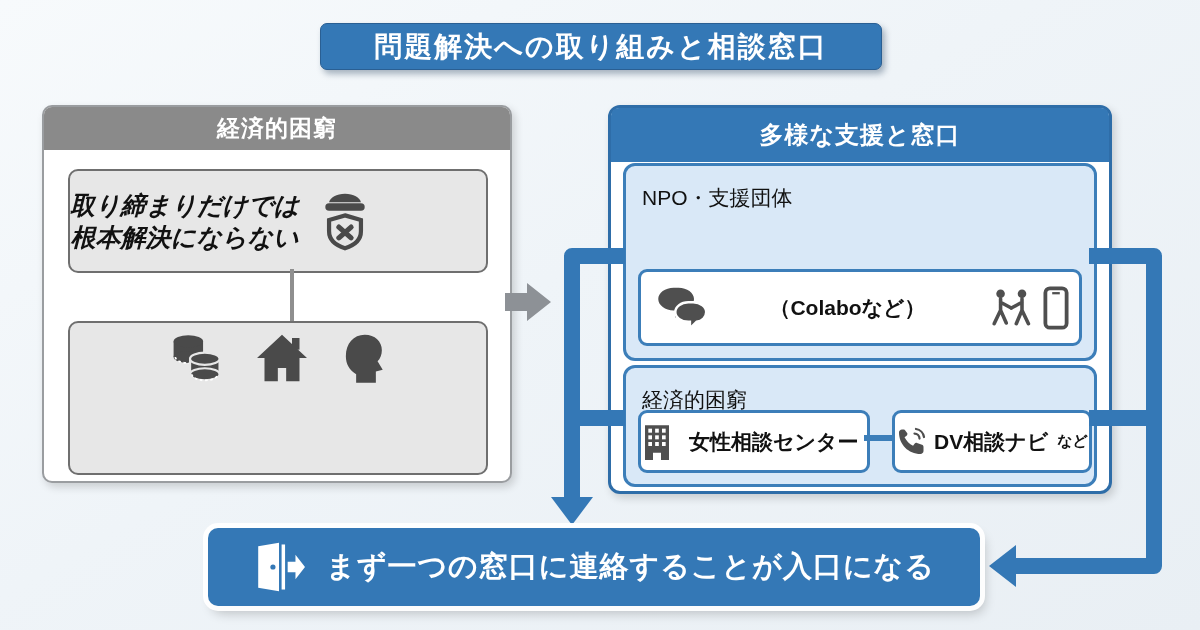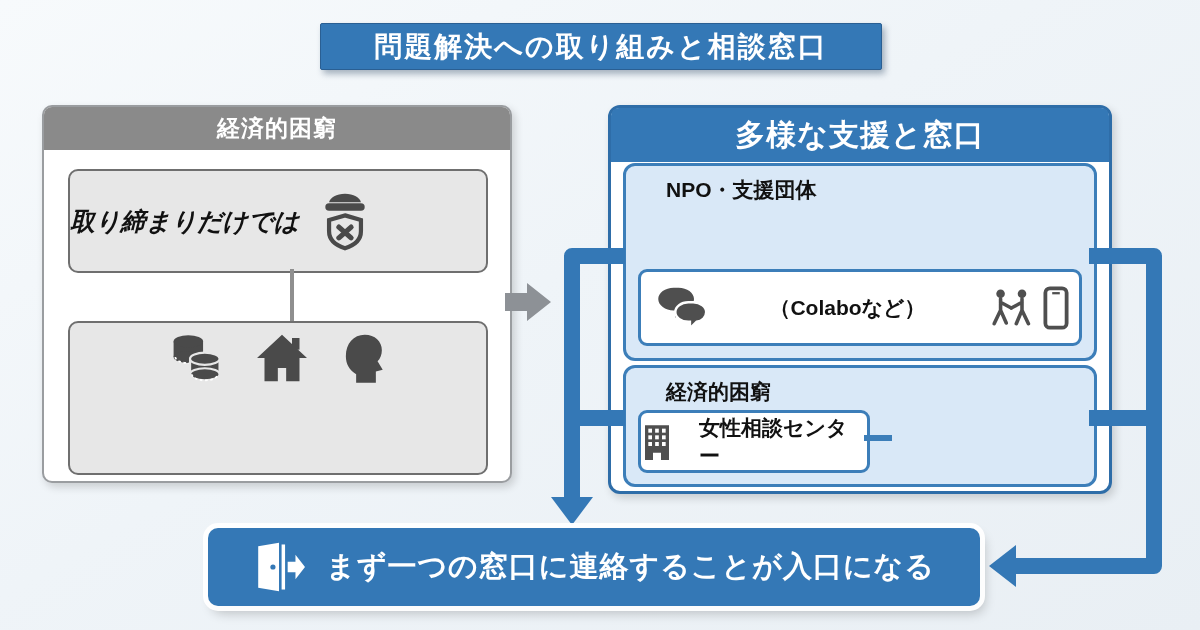--- a/index.html
+++ b/index.html
@@ -6,21 +6,21 @@
   .canvas{
     position:relative;width:1200px;height:630px;overflow:hidden;
     background:linear-gradient(150deg,#f7fafc 0%,#eff4f8 45%,#e9eff4 100%);
     font-family:"Liberation Sans","DejaVu Sans",sans-serif;
     color:#111;
   }
   .abs{position:absolute;}
   
   .title-banner{
     left:320px;top:23px;width:560px;height:45px;
-    background:#3478b6;border:1px solid #2a5f93;border-radius:2px;
+    background:#3478b6;border:1px solid #2a5f93;border-radius:7px;
     box-shadow:3px 4px 6px rgba(20,50,80,.35);
     display:flex;align-items:center;justify-content:center;
     color:#fff;font-size:28px;font-weight:800;letter-spacing:2px;
     z-index:3;
   }
   
   .left-panel{
     left:42px;top:105px;width:466px;height:374px;
     background:#fff;border:2px solid #9a9da0;border-radius:10px;
     box-shadow:3px 4px 8px rgba(0,0,0,.16);z-index:1;
@@ -43,38 +43,38 @@
   .gicon{color:#4a4a4a;display:inline-flex;}
   
   .right-panel{
     left:608px;top:105px;width:498px;height:383px;
     background:#fff;border:3px solid #2e6da8;border-radius:12px;
     box-shadow:3px 4px 8px rgba(0,0,0,.16);z-index:1;
   }
   .right-header{
     left:0;top:0;width:100%;height:54px;background:#3478b6;
     border-radius:8px 8px 0 0;display:flex;align-items:center;justify-content:center;
-    color:#fff;font-size:30px;font-weight:800;letter-spacing:1px;
+    color:#fff;font-size:24px;font-weight:800;letter-spacing:1px;
   }
   .blue-section{
     background:#d9e8f7;border:3px solid #3c7eb9;border-radius:12px;
   }
   .npo-section{left:12px;top:55px;width:468px;height:192px;}
   .pub-section{left:12px;top:257px;width:468px;height:116px;}
-  .section-label{left:16px;top:10px;font-size:21px;font-weight:700;margin-left:24px;}
+  .section-label{left:16px;top:18px;font-size:21px;font-weight:400;}
   .white-item{
     background:#fff;border:3px solid #3c7eb9;border-radius:9px;
     display:flex;align-items:center;
   }
   .npo-item1{left:12px;top:41px;width:444px;height:51px;gap:12px;padding-left:16px;box-sizing:border-box;}
   .npo-item1 .txt{font-size:22px;font-weight:800;}
   .npo-item2{left:12px;top:103px;width:444px;height:77px;padding:0 10px 0 14px;box-sizing:border-box;}
   .npo-item2 .mid{flex:1;text-align:center;font-size:21px;font-weight:800;line-height:1.4;}
   .right-icons{display:flex;align-items:center;gap:7px;}
-  .pub-item1{left:12px;top:42px;width:226px;height:57px;gap:26px;justify-content:flex-start;}
+  .pub-item1{left:12px;top:42px;width:226px;height:57px;gap:16px;justify-content:flex-start;}
   .pub-item1 .txt{font-size:21px;font-weight:800;}
   .pub-conn{left:238px;top:67px;width:28px;height:6px;background:#3c7eb9;}
   .pub-item2{left:266px;top:42px;width:194px;height:57px;gap:8px;justify-content:center;}
   .pub-item2 .txt{font-size:21px;font-weight:800;}
   .pub-item2 .suffix{font-size:15px;font-weight:800;margin-left:1px;}
   .bicon{color:#4f4f4f;display:inline-flex;}
   
   .bottom-banner{
     left:208px;top:528px;width:772px;height:78px;
     background:#3478b6;border-radius:10px;
@@ -105,20 +105,21 @@
   </svg>
 
   <div class="abs title-banner">問題解決への取り組みと相談窓口</div>
 
   <div class="abs left-panel">
     <div class="abs left-header">経済的困窮</div>
 
     <div class="abs gray-box lbox1">
       <div class="txt">
         <span>取り締まりだけでは</span><br>
+        <span>根本解決にならない</span>
       </div>
       <span class="gicon">
         <svg width="60" height="60" viewBox="0 0 64 64" fill="currentColor">
           <path d="M32 3c-9 0-16 4-17 9h34c-1-5-8-9-17-9z"></path>
           <rect x="11" y="13" width="42" height="8" rx="4"></rect>
           <path d="M32 26l17 5v12c0 9-7 15-17 18-10-3-17-9-17-18V31z" fill="none" stroke="currentColor" stroke-width="4.5"></path>
           <path d="M25.5 38.5L38.5 50M38.5 38.5L25.5 50" stroke="currentColor" stroke-width="5.5" stroke-linecap="round" fill="none"></path>
         </svg>
       </span>
     </div>
@@ -214,20 +215,30 @@
                 <rect x="21.2" y="27" width="5.5" height="6"></rect>
                 <rect x="31.5" y="27" width="5.5" height="6"></rect>
             </g>
           </svg>
         </span>
         <span class="txt">女性相談センター</span>
       </div>
 
       <div class="abs pub-conn"></div>
 
+      <div class="abs white-item pub-item2">
+        <span class="bicon">
+          <svg width="30" height="30" viewBox="0 0 60 60" fill="currentColor">
+            <path d="M12 5C8.7 5 6 7.7 6 11c0 24 19 43 43 43 3.3 0 6-2.7 6-6v-8.5c0-1.9-1.2-3.6-3-4.2l-10-3.4c-1.8-.6-3.8 0-4.9 1.5l-3 4c-7.4-3.7-13.4-9.7-17-17l4-3.1c1.5-1.1 2.1-3.1 1.5-4.9L19.2 8c-.6-1.8-2.3-3-4.2-3z"></path>
+            <path d="M37 13a10 10 0 0 1 10 10M40 4a19 19 0 0 1 16 16" fill="none" stroke="currentColor" stroke-width="4.5" stroke-linecap="round"></path>
+          </svg>
+        </span>
+        <span class="txt">DV相談ナビ</span>
+          <span class="suffix">など</span>
+      </div>
     </div>
   </div>
 
   <div class="abs bottom-banner">
     <span style="display:inline-flex;">
       <svg width="52" height="50" viewBox="0 0 60 56" fill="#ffffff">
         <path d="M6 4l24-4v56L6 52z"></path>
         <circle cx="23" cy="28" r="3" fill="#3478b6"></circle>
         <rect x="33" y="2" width="4" height="52"></rect>
         <path d="M40 22h9v-8l11 14-11 14v-8h-9z"></path>

